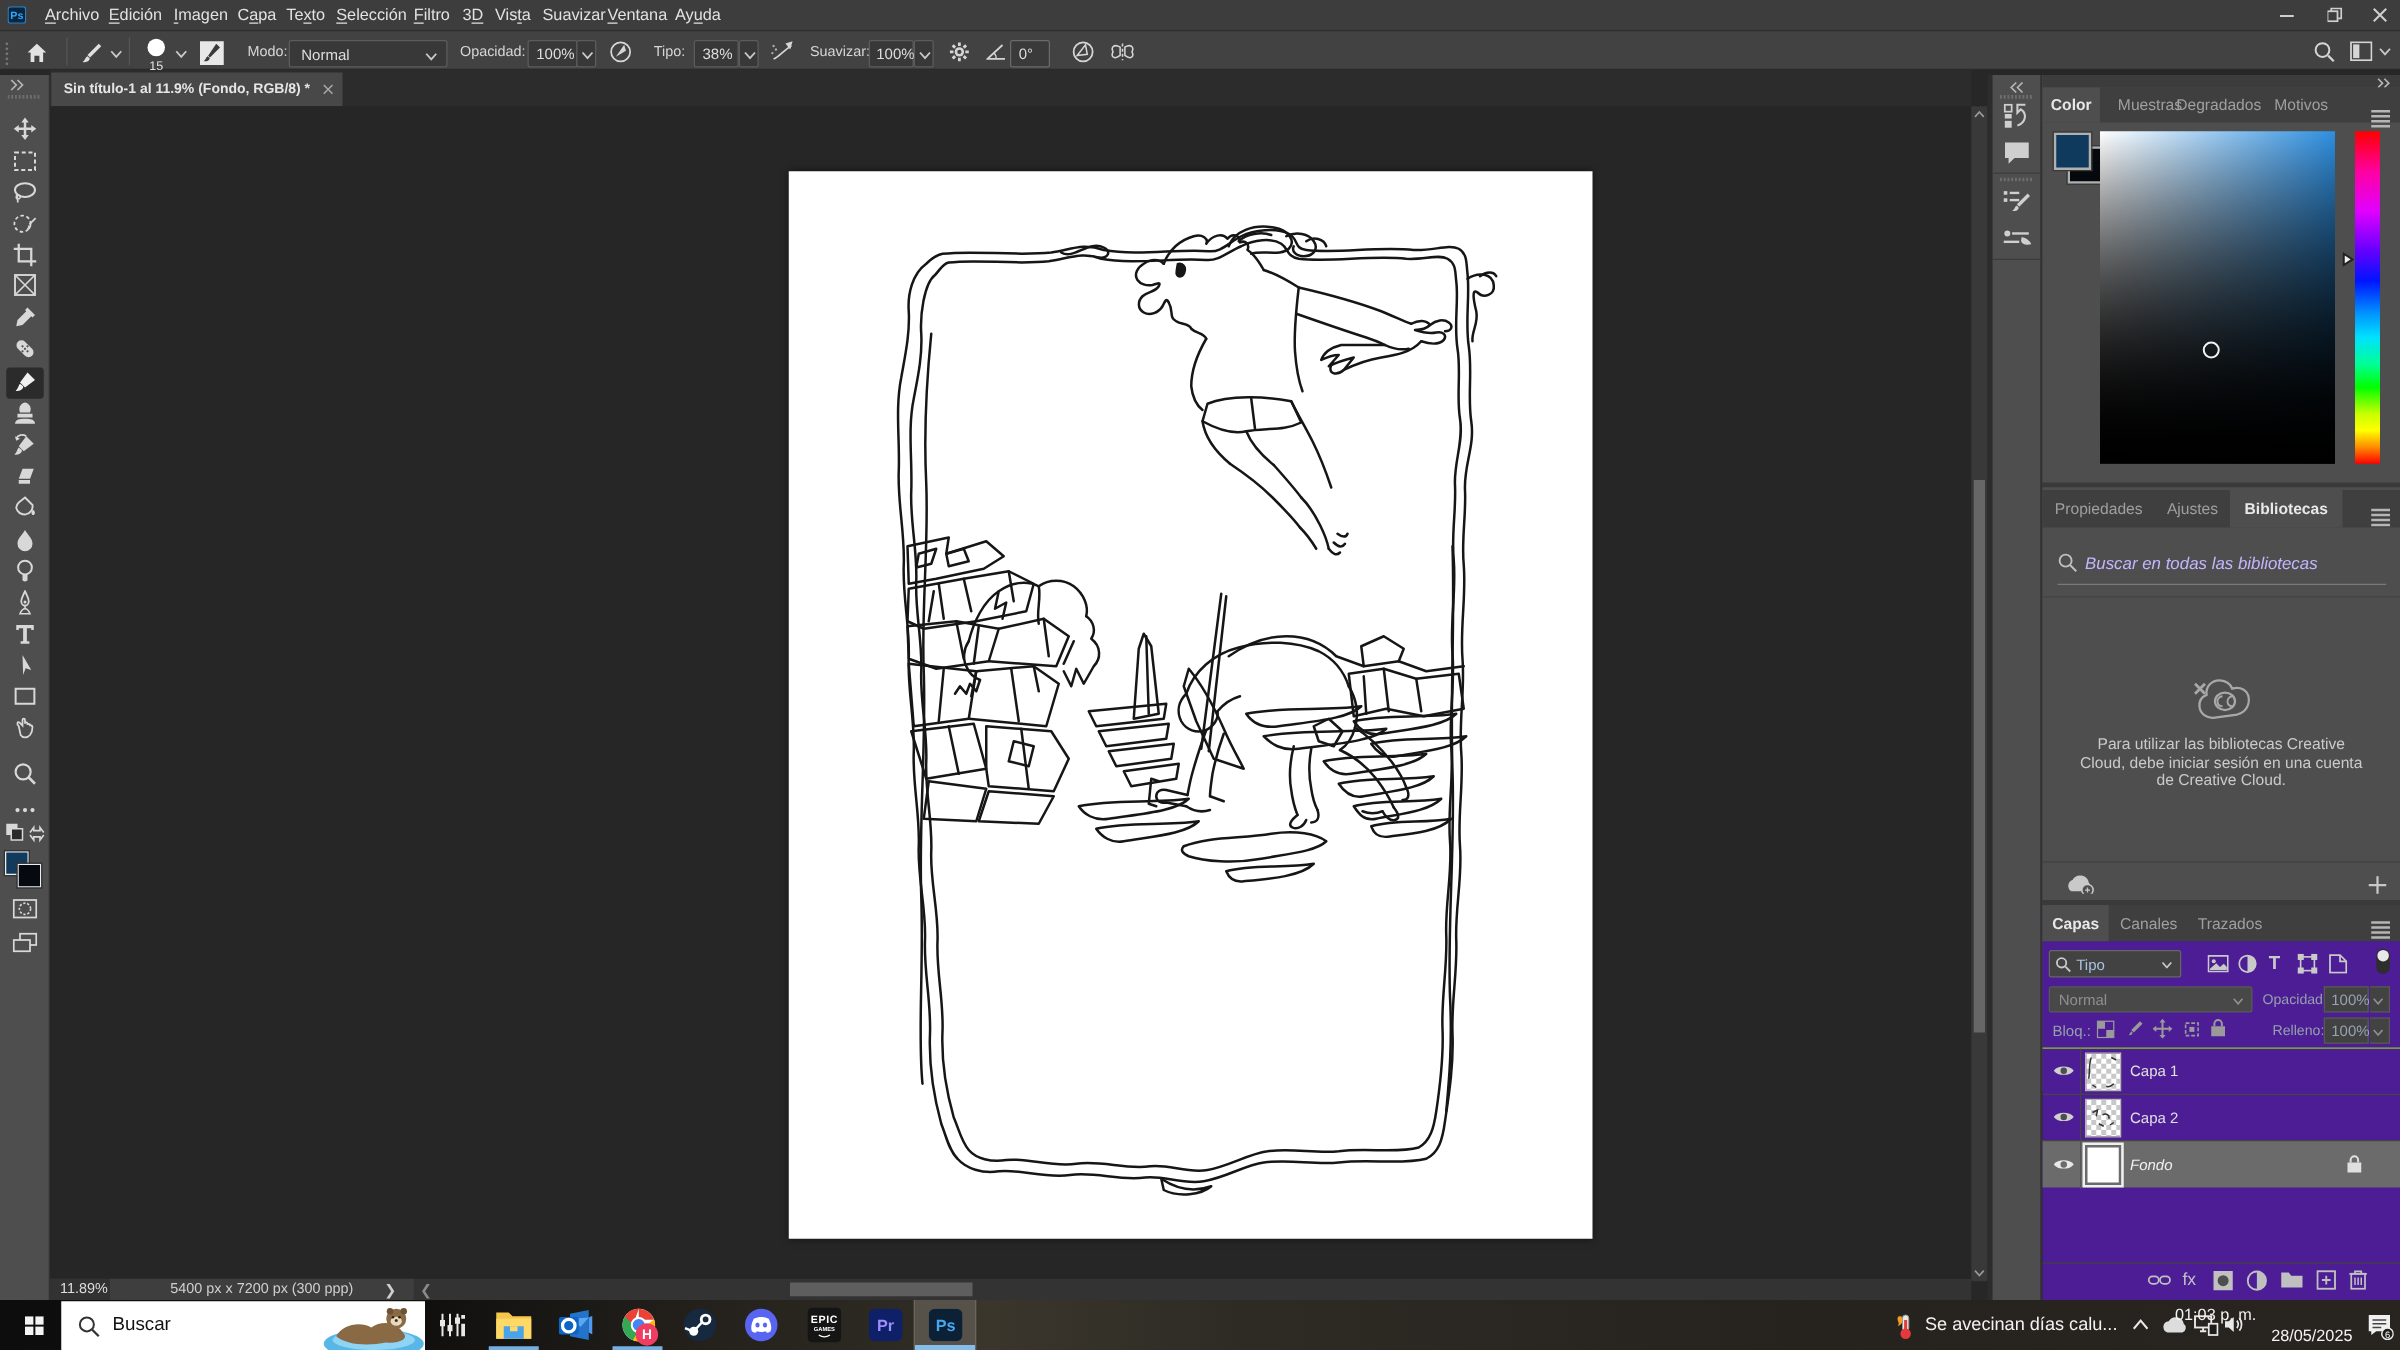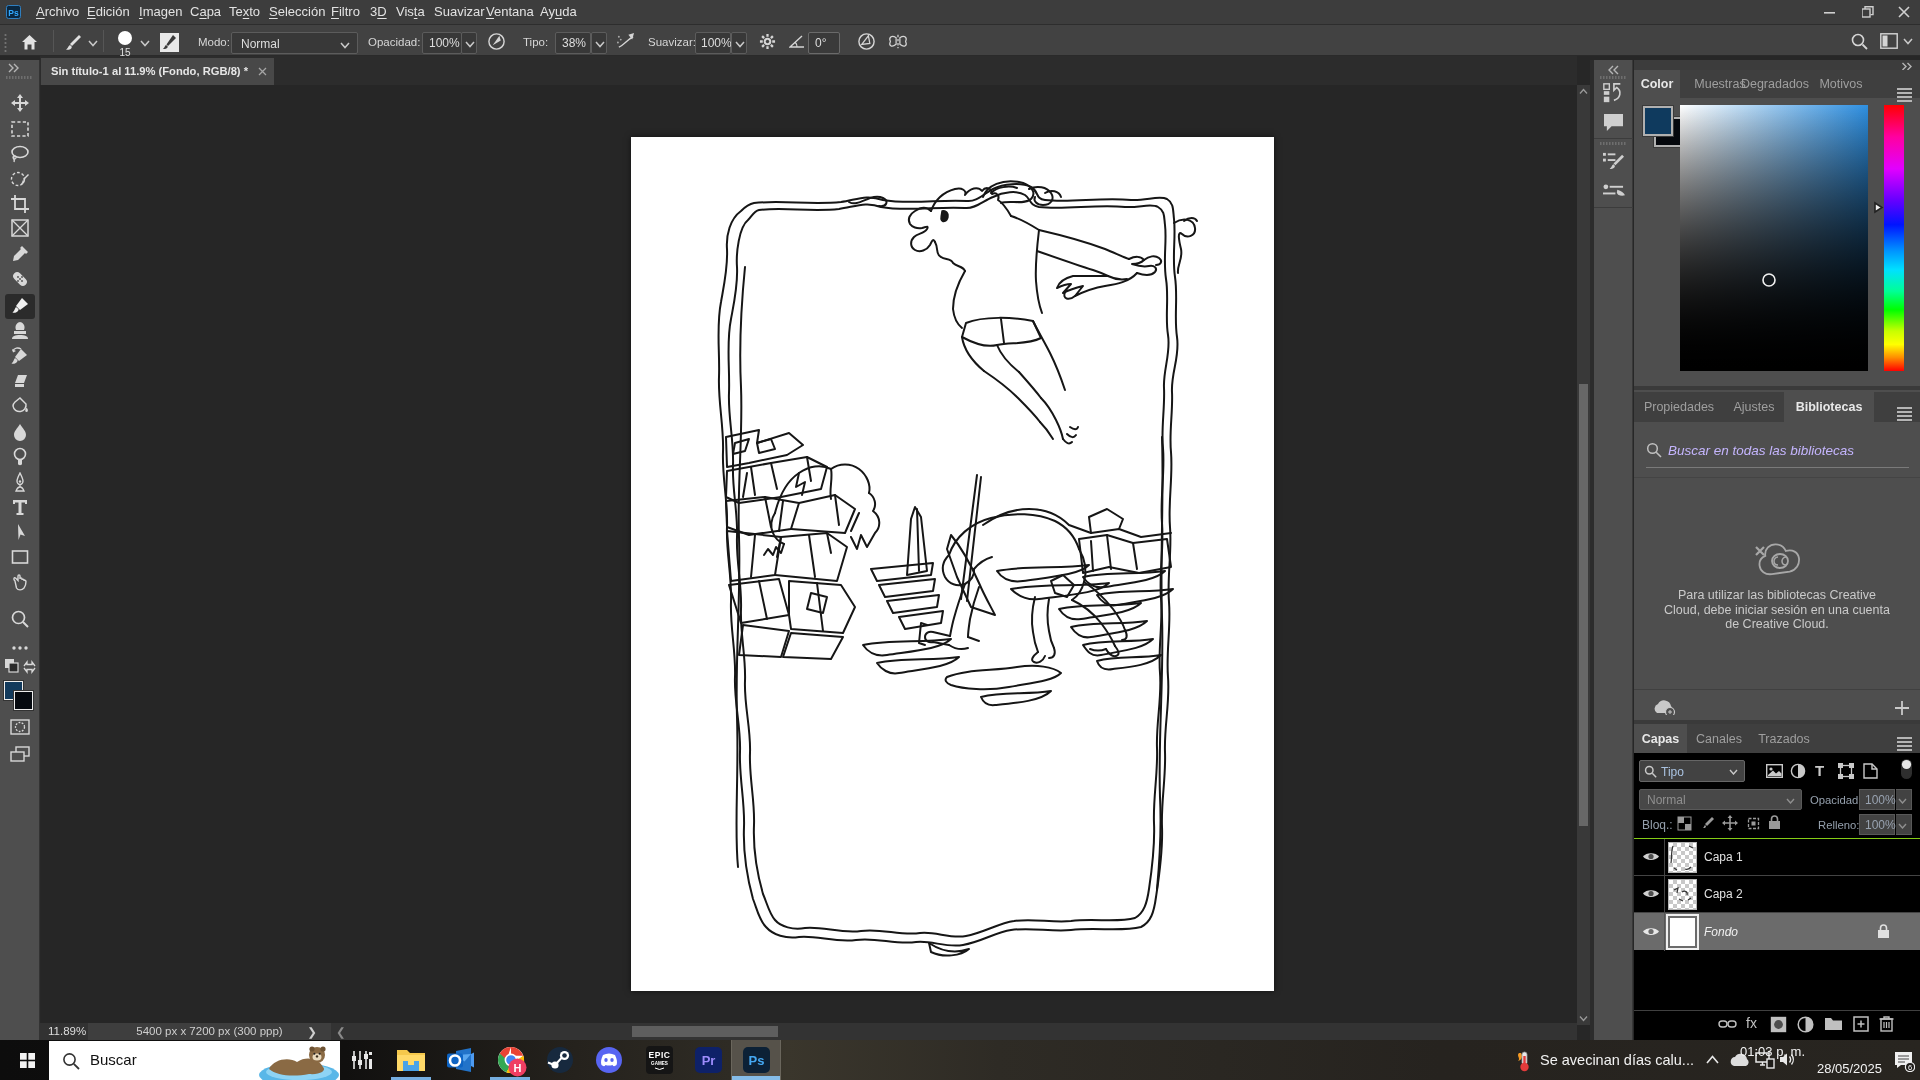--- a/index.html
+++ b/index.html
@@ -638,21 +638,21 @@
         <path d="M5 13 A5 5 0 0 1 6 4 A7 7 0 0 1 19 6 A4.5 4.5 0 0 1 18 13 Z" fill="#c9c9c9"></path>
         <circle cx="18" cy="12" r="4.5" fill="#4e4e4e" stroke="#c9c9c9" stroke-width="1.2"></circle>
         <path d="M18 10 V14 M16 12 H20" stroke="#c9c9c9" stroke-width="1"></path>
       </svg>
       <svg class="abs" style="left:260px;top:310px" width="16" height="16">
           <path d="M8 1 V15 M1 8 H15" stroke="#c9c9c9" stroke-width="1.8"></path>
         </svg>
     </div>
     <div class="abs" style="left:0;top:660px;width:286px;height:4px;background:#3a3a3a"></div>
 
-    <div class="abs" style="left:0;top:664px;width:286px;height:316px;background:#000000">
+    <div class="abs" style="left:0;top:664px;width:286px;height:316px;background:#4c1d95">
       <div class="ptabrow" style="top:0;height:29px">
         <div class="ptab active" style="left:0;width:53px;padding-top:8px">Capas</div>
         <div class="ptab" style="left:54px;width:62px;padding-top:8px">Canales</div>
         <div class="ptab" style="left:117px;width:66px;padding-top:8px">Trazados</div>
         <div class="hamb" style="top:13px">
             <div></div>
             <div></div>
             <div></div>
             <div></div>
           </div>

